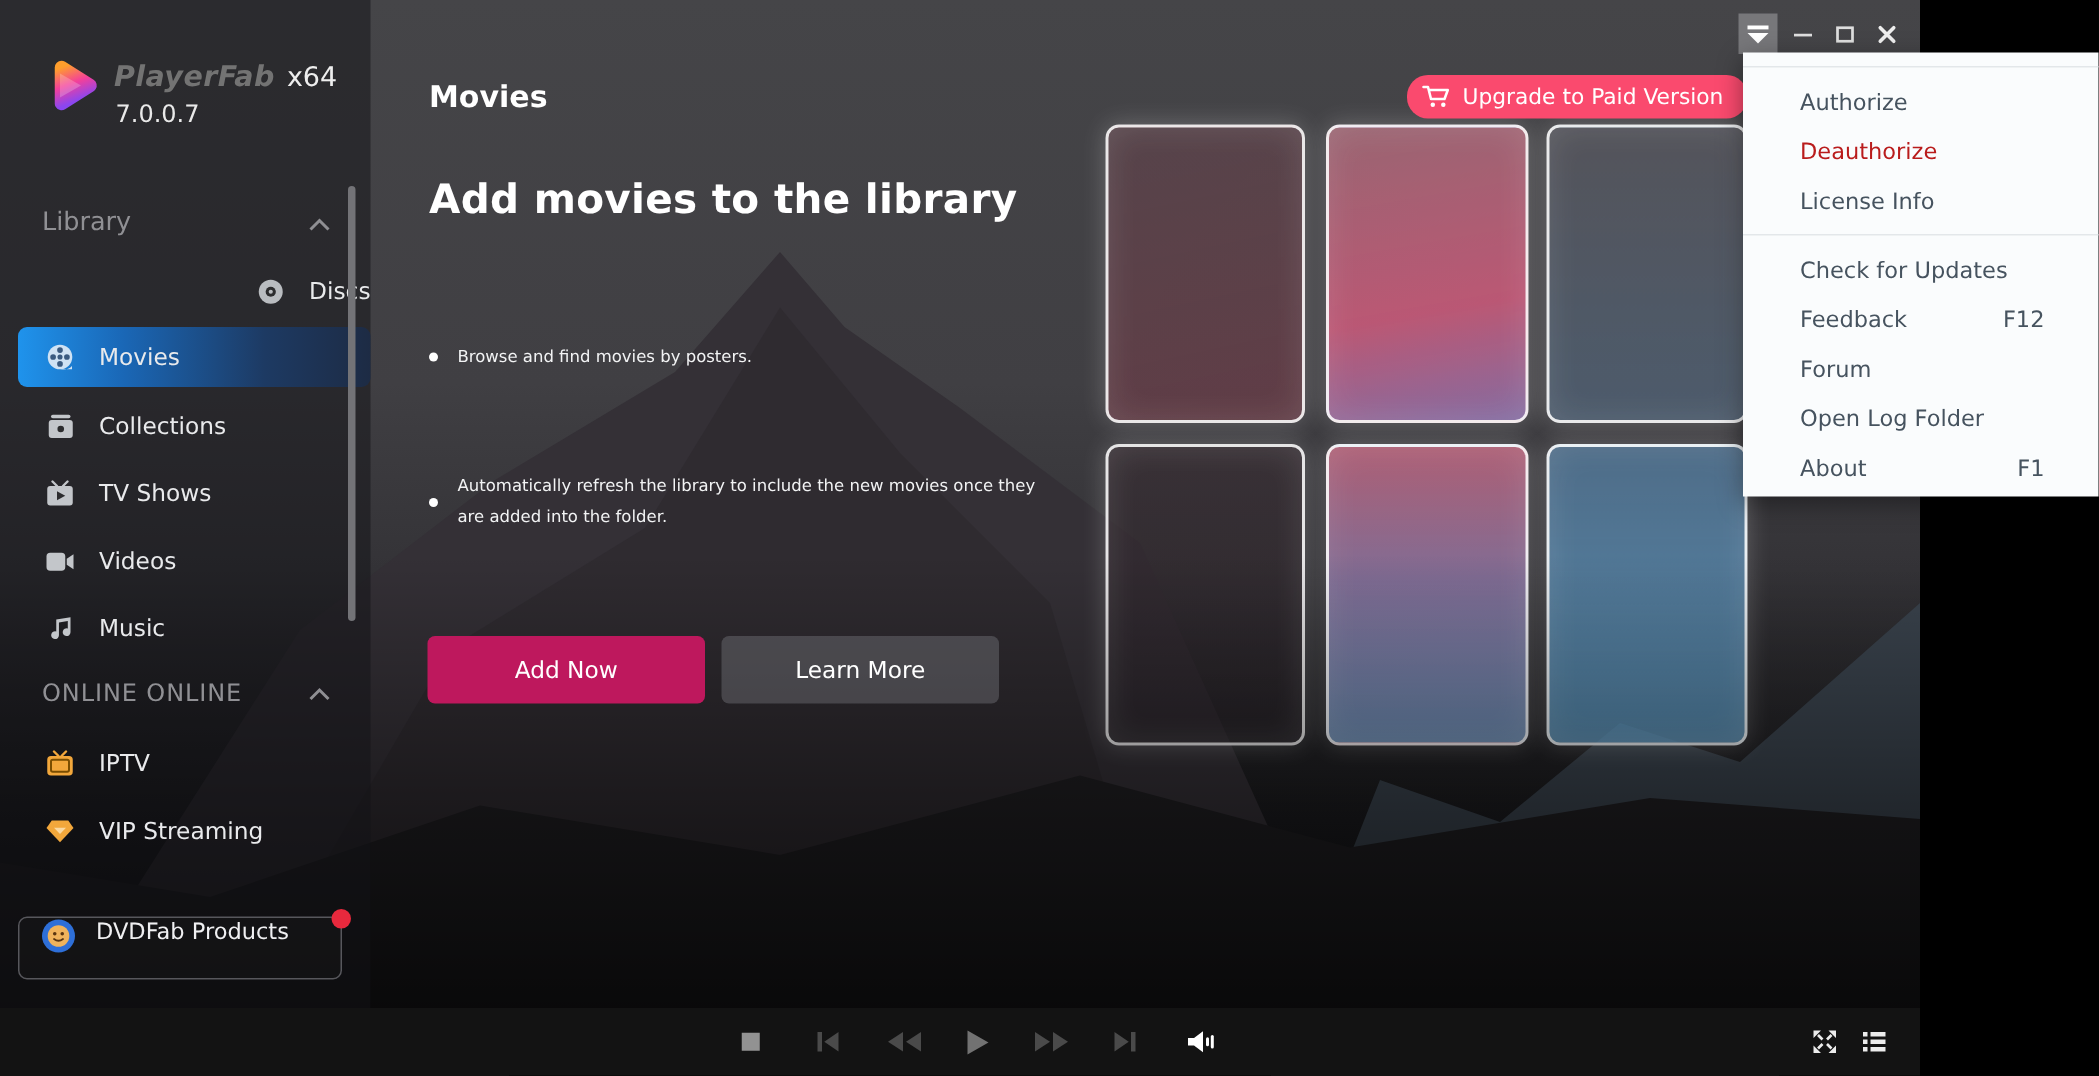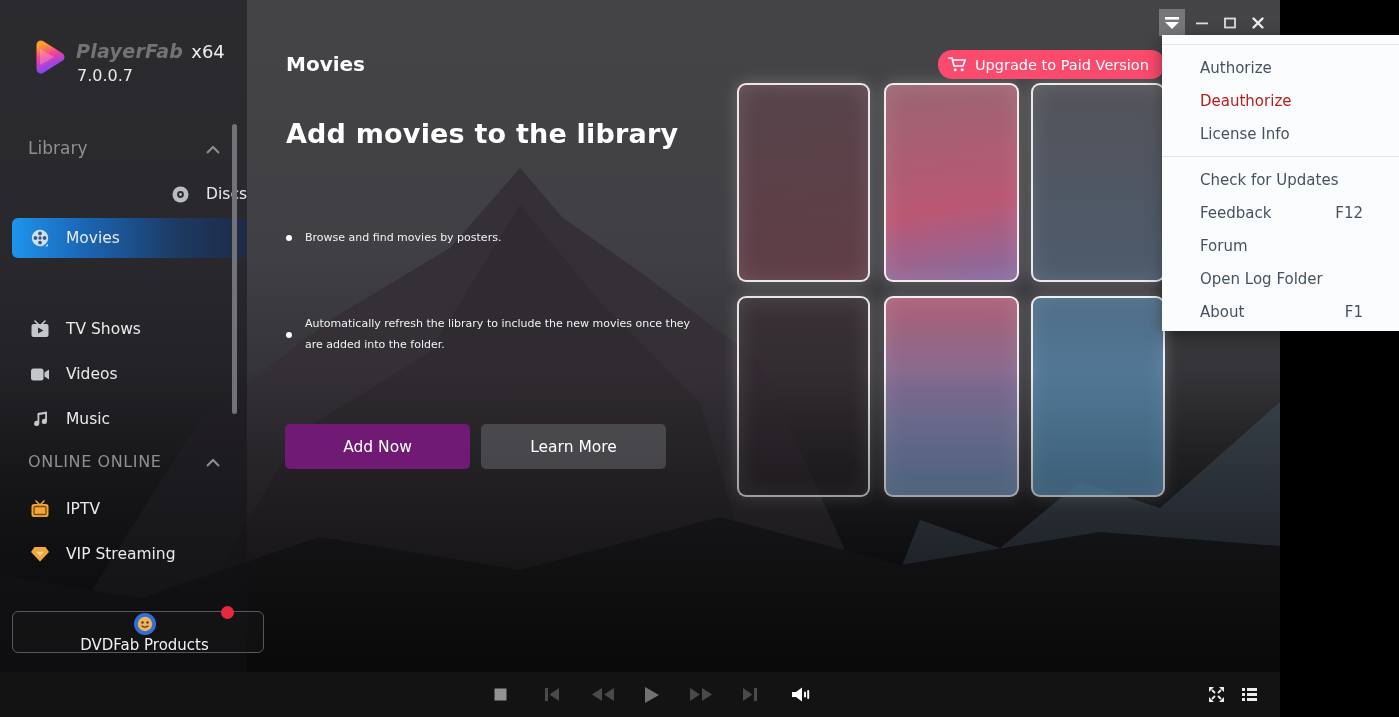--- a/index.html
+++ b/index.html
@@ -22,39 +22,39 @@
   .brand-ver{color:#e9e9e9;font-size:16px;}
   .side-header{position:absolute;left:28px;color:#909094;font-size:17px;}
   .side-chevron{position:absolute;left:205px;width:16px;height:10px;}
   .side-row{position:absolute;left:0;width:247px;height:40px;display:flex;align-items:center;cursor:pointer;}
   .side-row .ic{width:20px;height:20px;margin-left:30px;flex:0 0 auto;display:flex;align-items:center;justify-content:center;}
   .side-row .lbl{color:#e9eaec;font-size:15.5px;margin-left:16px;white-space:nowrap;}
   .side-row.active{background:linear-gradient(90deg,#1f93ec 0%,#1a67b6 30%,#1d3a63 70%,#1d2b44 100%);
     left:12px;width:235px;border-radius:6px;}
   .side-row.active .ic{margin-left:18px;}
   #scrollthumb{position:absolute;left:232px;top:124px;width:5px;height:290px;background:#737377;border-radius:3px;}
-  #products-btn{position:absolute;left:12px;top:611px;width:252px;height:42px;border:1px solid #57575c;
-    border-radius:6px;display:flex;align-items:center;cursor:pointer;background:rgba(30,30,33,.25);flex-direction:column;}
+  #products-btn{position:absolute;left:12px;top:611px;width:216px;height:42px;border:1px solid #57575c;
+    border-radius:6px;display:flex;cursor:pointer;background:rgba(30,30,33,.25);}
   #products-btn .lbl{color:#f0f0f2;font-size:15px;margin-left:13px;}
   #notif-dot{position:absolute;left:221px;top:606px;width:13px;height:13px;border-radius:50%;background:#e8293d;}
   
   #upgrade-btn{position:absolute;left:938px;top:10px;height:29px;padding:0 16px 0 10px;border-radius:14px;
     background:#fa4a6e;display:flex;align-items:center;gap:8px;cursor:pointer;margin-top:40px;}
   #upgrade-btn .lbl{color:#fff;font-size:14.5px;}
   .titlebar-btn{position:absolute;top:9px;width:26px;height:27px;display:flex;align-items:center;justify-content:center;cursor:pointer;}
   #menu-btn{left:1159px;background:#77777a;}
   
   #page-title{position:absolute;left:286px;top:52px;color:#fff;font-size:20px;font-weight:bold;}
   #heading{position:absolute;left:286px;top:118px;color:#fff;font-size:27px;font-weight:bold;letter-spacing:.2px;text-align:center;}
   .bullet-row{position:absolute;left:286px;display:flex;color:#f2f3f4;font-size:11px;line-height:20.5px;}
   .bullet-dot{width:6px;height:6px;border-radius:50%;background:#fff;flex:0 0 auto;align-self:center;margin-right:13px;}
   .bullet-text{max-width:392px;}
   .cta{position:absolute;top:424px;width:185px;height:45px;border:none;border-radius:5px;color:#fff;
     font-size:15.5px;font-family:inherit;cursor:pointer;}
-  #add-btn{left:285px;background:#701a75;}
+  #add-btn{left:285px;background:#be185d;}
   #learn-btn{left:481px;background:rgba(160,165,172,.28);}
   
   #player-bar{position:absolute;left:0;top:672px;width:1280px;height:45px;background:#131313;}
   .pbtn{position:absolute;top:0;height:45px;display:flex;align-items:center;justify-content:center;cursor:pointer;}
   
   #menu-popup{position:absolute;left:1162px;top:35px;width:237px;background:#fafcfd;padding:3px 0;
     box-shadow:0 5px 16px rgba(0,0,0,.4);z-index:50;}
   .menu-item{height:33px;display:flex;align-items:center;padding:0 36px 0 38px;cursor:pointer;}
   .menu-item .ml{color:#46535f;font-size:15px;flex:1;}
   .menu-item .ms{color:#46535f;font-size:15px;}
@@ -164,20 +164,30 @@
             <circle cx="10" cy="10" r="1.7" fill="#3a5a80"></circle>
             <circle cx="10" cy="5.4" r="1.9" fill="#3a5a80"></circle>
             <circle cx="10" cy="14.6" r="1.9" fill="#3a5a80"></circle>
             <circle cx="5.4" cy="10" r="1.9" fill="#3a5a80"></circle>
             <circle cx="14.6" cy="10" r="1.9" fill="#3a5a80"></circle>
             <path d="M10 18.2 L18 18.2 L18 16 A8.2 8.2 0 0 1 10 18.2 Z" fill="#cfe2f4"></path>
           </svg>
       </span>
         <span class="lbl">Movies</span>
     </div>
+    <div class="side-row" style="top:264px;">
+      <span class="ic">
+        <svg width="19" height="19" viewBox="0 0 19 19">
+            <rect x="1.5" y="5" width="16" height="12" rx="2" fill="#c3c6ca"></rect>
+            <rect x="3" y="1.5" width="13" height="2.4" rx="1.2" fill="#c3c6ca"></rect>
+            <circle cx="9.5" cy="11" r="2.2" fill="#2c2c2e"></circle>
+          </svg>
+      </span>
+        <span class="lbl">Collections</span>
+    </div>
     <div class="side-row" style="top:309px;">
       <span class="ic">
         <svg width="20" height="19" viewBox="0 0 20 19">
             <path d="M5 1 L8 4 M15 1 L12 4" stroke="#c3c6ca" stroke-width="1.6" stroke-linecap="round"></path>
             <rect x="1.5" y="4" width="17" height="13" rx="2" fill="#c3c6ca"></rect>
             <polygon points="8,7.5 13.5,10.5 8,13.5" fill="#2c2c2e"></polygon>
           </svg>
       </span>
         <span class="lbl">TV Shows</span>
     </div>

